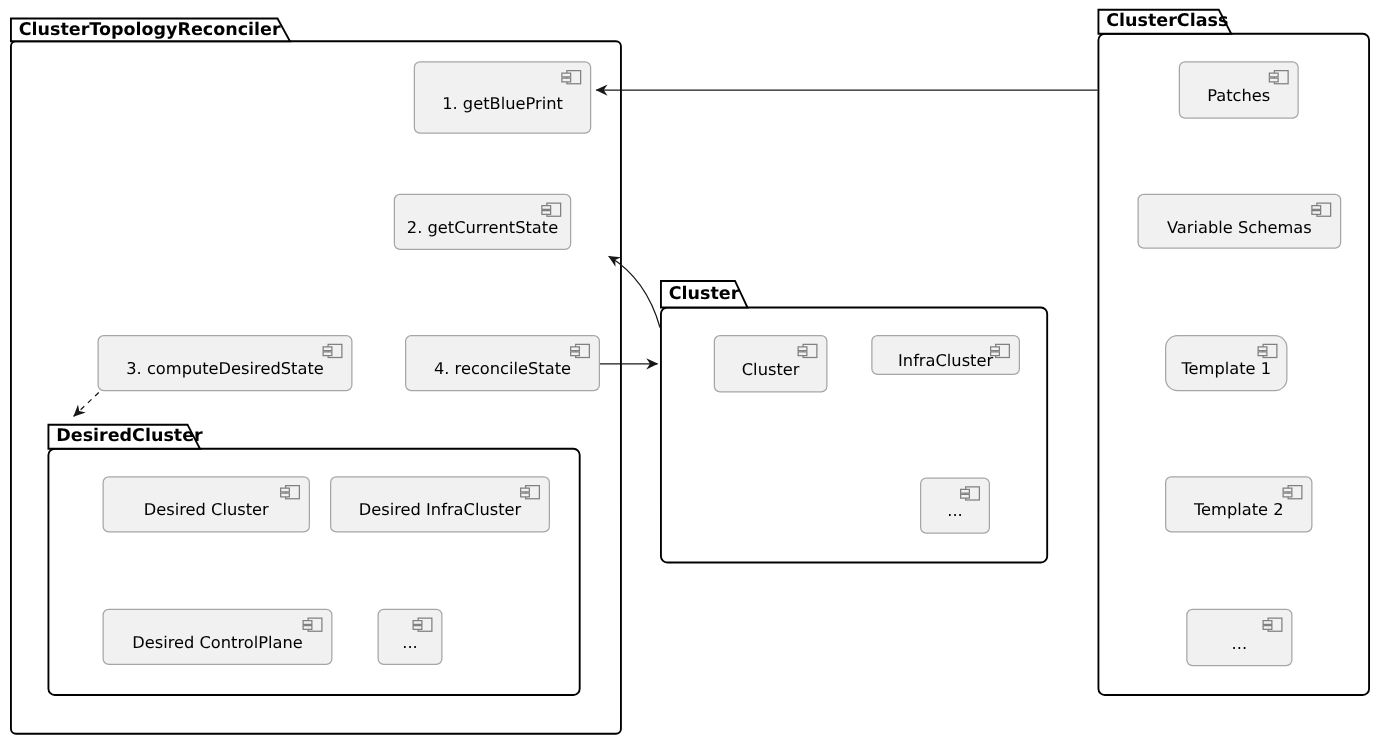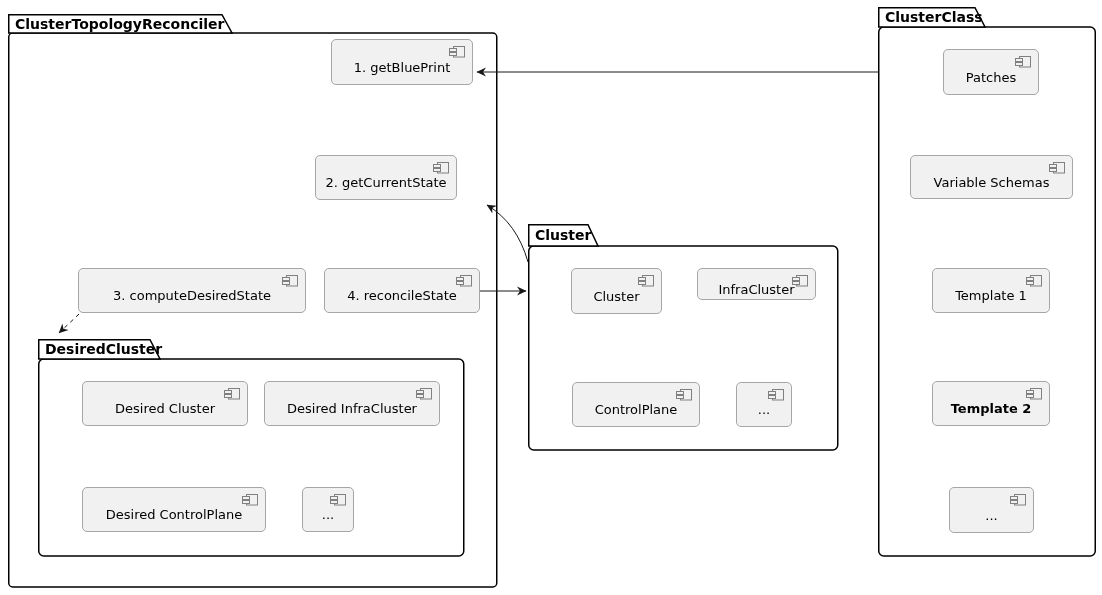--- a/index.html
+++ b/index.html
@@ -88,39 +88,39 @@
 
     <rect class="pkg-body" x="878.75" y="27" width="216.5" height="529" rx="5"></rect>
     <path class="pkg-tab" d="M 878.75 27 V 7.75 H 975 L 985 27 Z"></path>
   </svg>
 
   <div class="pkg-label" style="left:15px; top:14px; height:19px;">ClusterTopologyReconciler</div>
   <div class="pkg-label" style="left:45px; top:339px; height:20px;">DesiredCluster</div>
   <div class="pkg-label" style="left:535px; top:224px; height:22px;">Cluster</div>
   <div class="pkg-label" style="left:885px; top:7px; height:20px;">ClusterClass</div>
 
-  <div class="component" style="left:331px; top:39px; width:142px; height:46px;">
+  <div class="component" style="left:331px; top:49px; width:142px; height:58px;">
     <svg class="cicon" width="18" height="14" viewBox="0 0 18 14">
       <rect x="5.5" y="1.5" width="11" height="10.5" fill="#F1F1F1" stroke="#808080"></rect>
       <rect x="1.5" y="3.5" width="7" height="3" fill="#F1F1F1" stroke="#808080"></rect>
       <rect x="1.5" y="7.5" width="7" height="3" fill="#F1F1F1" stroke="#808080"></rect>
     </svg>
     <span class="clabel">1. getBluePrint</span>
   </div>
 
   <div class="component" style="left:315px; top:155px; width:142px; height:45px;">
     <svg class="cicon" width="18" height="14" viewBox="0 0 18 14">
       <rect x="5.5" y="1.5" width="11" height="10.5" fill="#F1F1F1" stroke="#808080"></rect>
       <rect x="1.5" y="3.5" width="7" height="3" fill="#F1F1F1" stroke="#808080"></rect>
       <rect x="1.5" y="7.5" width="7" height="3" fill="#F1F1F1" stroke="#808080"></rect>
     </svg>
     <span class="clabel">2. getCurrentState</span>
   </div>
 
-  <div class="component" style="left:78px; top:268px; width:228px; height:45px;">
+  <div class="component" style="left:78px; top:268px; width:204px; height:45px;">
     <svg class="cicon" width="18" height="14" viewBox="0 0 18 14">
       <rect x="5.5" y="1.5" width="11" height="10.5" fill="#F1F1F1" stroke="#808080"></rect>
       <rect x="1.5" y="3.5" width="7" height="3" fill="#F1F1F1" stroke="#808080"></rect>
       <rect x="1.5" y="7.5" width="7" height="3" fill="#F1F1F1" stroke="#808080"></rect>
     </svg>
     <span class="clabel">3. computeDesiredState</span>
   </div>
 
   <div class="component" style="left:324px; top:268px; width:156px; height:45px;">
     <svg class="cicon" width="18" height="14" viewBox="0 0 18 14">
@@ -178,28 +178,20 @@
 
   <div class="component" style="left:697px; top:268px; width:119px; height:32px;">
     <svg class="cicon" width="18" height="14" viewBox="0 0 18 14">
       <rect x="5.5" y="1.5" width="11" height="10.5" fill="#F1F1F1" stroke="#808080"></rect>
       <rect x="1.5" y="3.5" width="7" height="3" fill="#F1F1F1" stroke="#808080"></rect>
       <rect x="1.5" y="7.5" width="7" height="3" fill="#F1F1F1" stroke="#808080"></rect>
     </svg>
     <span class="clabel">InfraCluster</span>
   </div>
 
-  <div class="component" style="left:572px; top:382px; width:128px; height:45px;">
-    <svg class="cicon" width="18" height="14" viewBox="0 0 18 14">
-      <rect x="5.5" y="1.5" width="11" height="10.5" fill="#F1F1F1" stroke="#808080"></rect>
-      <rect x="1.5" y="3.5" width="7" height="3" fill="#F1F1F1" stroke="#808080"></rect>
-      <rect x="1.5" y="7.5" width="7" height="3" fill="#F1F1F1" stroke="#808080"></rect>
-    </svg>
-    <span class="clabel">ControlPlane</span>
-  </div>
 
   <div class="component" style="left:736px; top:382px; width:56px; height:45px;">
     <svg class="cicon" width="18" height="14" viewBox="0 0 18 14">
       <rect x="5.5" y="1.5" width="11" height="10.5" fill="#F1F1F1" stroke="#808080"></rect>
       <rect x="1.5" y="3.5" width="7" height="3" fill="#F1F1F1" stroke="#808080"></rect>
       <rect x="1.5" y="7.5" width="7" height="3" fill="#F1F1F1" stroke="#808080"></rect>
     </svg>
     <span class="clabel">...</span>
   </div>
 
@@ -214,30 +206,30 @@
 
   <div class="component" style="left:910px; top:155px; width:163px; height:44px;">
     <svg class="cicon" width="18" height="14" viewBox="0 0 18 14">
       <rect x="5.5" y="1.5" width="11" height="10.5" fill="#F1F1F1" stroke="#808080"></rect>
       <rect x="1.5" y="3.5" width="7" height="3" fill="#F1F1F1" stroke="#808080"></rect>
       <rect x="1.5" y="7.5" width="7" height="3" fill="#F1F1F1" stroke="#808080"></rect>
     </svg>
     <span class="clabel">Variable Schemas</span>
   </div>
 
-  <div class="component" style="left:932px; top:268px; width:118px; height:45px;">
+  <div class="component" style="left:932px; top:268px; width:98px; height:45px;border-radius:10px;">
     <svg class="cicon" width="18" height="14" viewBox="0 0 18 14">
       <rect x="5.5" y="1.5" width="11" height="10.5" fill="#F1F1F1" stroke="#808080"></rect>
       <rect x="1.5" y="3.5" width="7" height="3" fill="#F1F1F1" stroke="#808080"></rect>
       <rect x="1.5" y="7.5" width="7" height="3" fill="#F1F1F1" stroke="#808080"></rect>
     </svg>
     <span class="clabel">Template 1</span>
   </div>
 
-  <div class="component" style="left:932px; top:381px; width:118px; height:45px;font-weight:bold;">
+  <div class="component" style="left:932px; top:381px; width:118px; height:45px;">
     <svg class="cicon" width="18" height="14" viewBox="0 0 18 14">
       <rect x="5.5" y="1.5" width="11" height="10.5" fill="#F1F1F1" stroke="#808080"></rect>
       <rect x="1.5" y="3.5" width="7" height="3" fill="#F1F1F1" stroke="#808080"></rect>
       <rect x="1.5" y="7.5" width="7" height="3" fill="#F1F1F1" stroke="#808080"></rect>
     </svg>
     <span class="clabel">Template 2</span>
   </div>
 
   <div class="component" style="left:949px; top:487px; width:85px; height:46px;">
     <svg class="cicon" width="18" height="14" viewBox="0 0 18 14">

